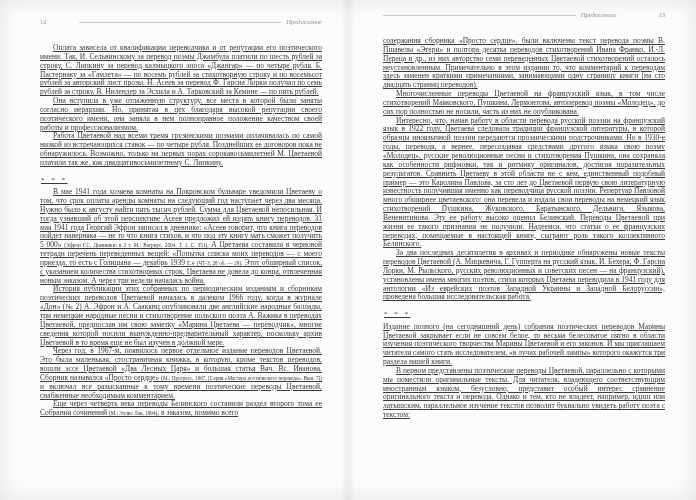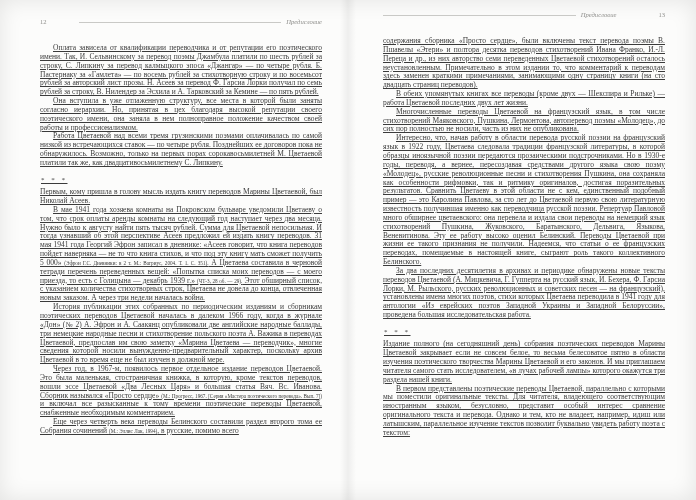--- a/index.html
+++ b/index.html
@@ -63,39 +63,37 @@
     <header class="running-head">
       <span class="pagenum">12</span>
       <span class="rule"></span>
       <span class="head-label">Предисловие</span>
     </header>
     <div class="body">
         <p class="indent"><span>Оплата зависела от квалификации переводчика и от репутации его поэтического имени. Так, И. Сельвинскому за перевод поэмы Джамбула платили по шесть рублей за строку, С. Липкину за перевод калмыцкого эпоса «Джангар» — по четыре рубля. Б. Пастернаку за «Гамлета» — по восемь рублей за стихотворную строку и по восемьсот рублей за авторский лист прозы. Н. Асеев за перевод Ф. Гарсиа Лорки получал по семь рублей за строку, В. Нилендер за Эсхила и А. Тарковский за Кемине — по пять рублей.</span></p>
         <p class="indent"><span>Она вступила в уже отлаженную структуру, все места в которой были заняты согласно иерархии. Но, принятая в цех благодаря высокой репутации своего поэтического имени, она заняла в нем полноправное положение качеством своей работы и профессионализмом.</span></p>
         <p class="indent"><span>Работа Цветаевой над всеми тремя грузинскими поэмами оплачивалась по самой низкой из встречающихся ставок — по четыре рубля. Позднейших ее договоров пока не обнаружилось. Возможно, только на первых порах сорокавосьмилетней М. Цветаевой платили так же, как двадцативосьмилетнему С. Липкину.</span></p>
         <p class="separator">* * *</p>
-        <p class="noindent"><span>Первым, кому пришла в голову мысль издать книгу переводов Марины Цветаевой, был Николай Асеев.</span></p>
         <p class="indent"><span>В мае 1941 года хозяева комнаты на Покровском бульваре уведомили Цветаеву о том, что срок оплаты аренды комнаты на следующий год наступает через два месяца. Нужно было к августу найти пять тысяч рублей. Сумма для Цветаевой непосильная. И тогда узнавший об этой перспективе Асеев предложил ей издать книгу переводов. 31 мая 1941 года Георгий Эфрон записал в дневнике: «Асеев говорит, что книга переводов пойдет наверняка — не то что книга стихов, и что под эту книгу мать сможет получить 5 000» </span><span class="cite">(Эфрон Г.С. Дневники: в 2 т. М.: Вагриус, 2004. Т. 1. С. 351).</span><span> А Цветаева составила в черновой тетради перечень переведенных вещей: «Попытка списка моих переводов — с моего приезда, то есть с Голицына — декабрь 1939 г.» </span><span class="cite">(ЧТ-3, 28 об. — 29).</span><span> Этот обширный список, с указанием количества стихотворных строк, Цветаева не довела до конца, отвлеченная новым заказом. А через три недели началась война.</span></p>
         <p class="indent"><span>История публикации этих собранных по периодическим изданиям и сборникам поэтических переводов Цветаевой началась в далеком 1966 году, когда в журнале «Дон» (№ 2) А. Эфрон и А. Саакянц опубликовали две английские народные баллады, три немецкие народные песни и стихотворение польского поэта А. Важика в переводах Цветаевой, предпослав им свою заметку «Марина Цветаева — переводчик», многие сведения которой носили вынужденно-предварительный характер, поскольку архив Цветаевой в то время еще не был изучен в должной мере.</span></p>
         <p class="indent"><span>Через год, в 1967-м, появилось первое отдельное издание переводов Цветаевой. Это была маленькая, стостраничная книжка, в которую, кроме текстов переводов, вошли эссе Цветаевой «Два Лесных Царя» и большая статья Вяч. Вс. Иванова. Сборник назывался «Просто сердце» </span><span class="cite">(М.: Прогресс, 1967. [Серия «Мастера поэтического перевода». Вып. 7])</span><span> и включал все разысканные к тому времени поэтические переводы Цветаевой, снабженные необходимым комментарием.</span></p>
-        <p class="indent"><span>Еще через четверть века переводы Белинского составили раздел второго тома ее Собрания сочинений </span><span class="cite">(М.: Эллис Лак, 1994)</span><span>, в русские, помимо всего</span></p>
+        <p class="indent"><span>Еще через четверть века переводы Белинского составили раздел второго тома ее Собрания сочинений </span><span class="cite">(М.: Эллис Лак, 1994)</span><span>, в заказом, помимо всего</span></p>
       </div>
   </section>
 
   <div class="gutter"></div>
 
   <section class="page right">
     <header class="running-head">
       <span class="rule"></span>
       <span class="head-label">Предисловие</span>
       <span class="pagenum">13</span>
     </header>
     <div class="body">
         <p class="noindent"><span>содержания сборника «Просто сердце», были включены текст перевода поэмы В. Пшавелы «Этери» и полтора десятка переводов стихотворений Ивана Франко, И.-Л. Переца и др., из них авторство семи переведенных Цветаевой стихотворений осталось неустановленным. Примечательно в этом издании то, что комментарий к переводам здесь заменен краткими примечаниями, занимающими одну страницу книги (на сто двадцать страниц переводов).</span></p>
-        <p class="indent"><span>В обеих упомянутых книгах все переводы (кроме двух — Шекспира и Рильке) — работа Цветаевой последних двух лет жизни.</span></p>
         <p class="indent"><span>Многочисленные переводы Цветаевой на французский язык, в том числе стихотворений Маяковского, Пушкина, Лермонтова, автоперевод поэмы «Мо́лодец», до сих пор полностью не носили, часть из них не опубликована.</span></p>
         <p class="indent"><span>Интересно, что, начав работу в области перевода русской поэзии на французский язык в 1922 году, Цветаева следовала традиции французской литературы, в которой образцы иноязычной поэзии передаются прозаическими подстрочниками. Но в 1930-е годы, переводя, а вернее, пересоздавая средствами другого языка свою поэму «Мо́лодец», русские революционные песни и стихотворения Пушкина, она сохраняла как особенности рифмовки, так и ритмику оригиналов, достигая поразительных результатов. Сравнить Цветаеву в этой области не с кем, единственный подобный пример — это Каролина Павлова, за сто лет до Цветаевой первую свою литературную известность получившая именно как переводчица русской поэзии. Репертуар Павловой много обширнее цветаевского: она перевела и издала свои переводы на немецкий язык стихотворений Пушкина, Жуковского, Баратынского, Дельвига, Языкова, Веневитинова. Эту ее работу высоко оценил Белинский. Переводы Цветаевой при жизни ее такого признания не получили. Надеемся, что статьи о ее французских переводах, помещаемые в настоящей книге, сыграют роль такого коллективного Белинского.</span></p>
         <p class="indent"><span>За два последних десятилетия в архивах и периодике обнаружены новые тексты переводов Цветаевой (А. Мицкевича, Г. Гупперта на русский язык, И. Бехера, Ф. Гарсиа Лорки, М. Рыльского, русских революционных и советских песен — на французский), установлены имена многих поэтов, стихи которых Цветаева переводила в 1941 году для антологии «Из еврейских поэтов Западной Украины и Западной Белоруссии», проведена большая исследовательская работа.</span></p>
         <p class="separator">* * *</p>
         <p class="noindent"><span>Издание полного (на сегодняшний день) собрания поэтических переводов Марины Цветаевой закрывает если не совсем белое, то весьма белесоватое пятно в области изучения поэтического творчества Марины Цветаевой и его законов. И мы приглашаем читателя самого стать исследователем, «в лучах рабочей лампы» которого окажутся три раздела нашей книги.</span></p>
         <p class="indent"><span>В первом представлены поэтические переводы Цветаевой, параллельно с которыми мы поместили оригинальные тексты. Для читателя, владеющего соответствующим иностранным языком, безусловно, представит особый интерес сравнение оригинального текста и перевода. Однако и тем, кто не владеет, например, идиш или латышским, параллельное изучение текстов позволит буквально увидеть работу поэта с текстом:</span></p>
       </div>
   </section>
 
 </div>

